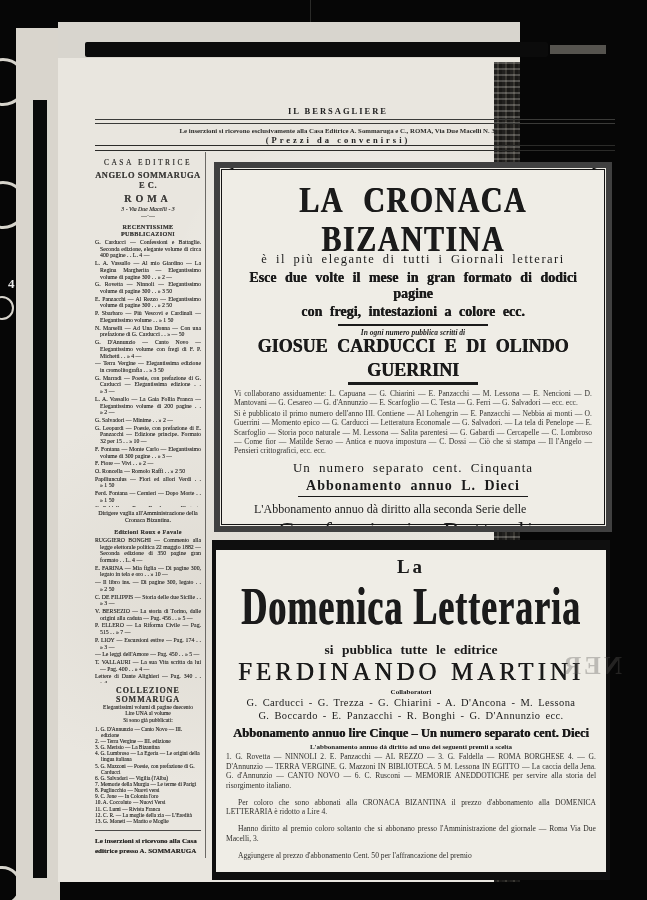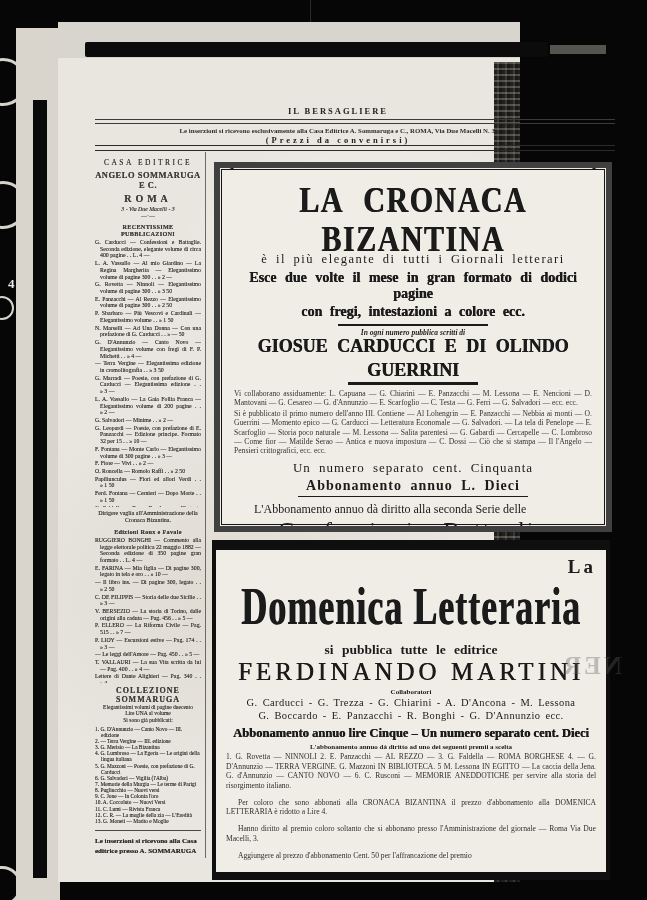--- a/index.html
+++ b/index.html
@@ -81,21 +81,21 @@
   .cb-kicker{font-size:7.5px;font-weight:bold;font-style:italic;margin-top:2px;}
   .cb-authors{font-size:18px;font-weight:bold;word-spacing:5px;transform:scaleY(1.1);text-shadow:.5px 0 0 #141414;}
   .rule2{width:130px;height:2.5px;background:#1b1b1b;margin:3px auto 4px;}
   .smallpara{font-size:7.6px;line-height:1.22;text-align:justify;color:#33322f;margin:2px 0;}
   .cb-price{font-size:13px;margin-top:5px;letter-spacing:1px;word-spacing:4px;}
   .cb-addr{font-size:8.5px;font-weight:bold;letter-spacing:.5px;margin-top:1px;}
   .cb-sub{font-size:14px;margin-top:2px;display:inline-block;border-bottom:1.5px solid #1b1b1b;
     padding:0 8px 2px;letter-spacing:1px;word-spacing:4px;font-weight:bold;}
   .cb-pintro{font-size:12px;margin-top:5px;text-align:left;padding-left:20px;}
   .cb-ptitle{font-size:24px;letter-spacing:2px;margin-top:1px;line-height:1.05;}
-  .dl-la{font-size:19px;font-weight:bold;letter-spacing:3px;margin-top:2px;text-align:right;}
+  .dl-la{font-size:19px;font-weight:bold;letter-spacing:3px;margin-top:2px;}
   .dl-title{font-size:36px;font-weight:bold;letter-spacing:1px;transform:scaleY(1.45);transform-origin:top;
     text-shadow:.6px 0 0 #141414;line-height:1;height:58px;margin-top:2px;}
   .dl-sched{font-size:13.5px;font-weight:bold;word-spacing:5px;margin-top:4px;}
   .dl-dirlab{font-size:8.5px;font-style:italic;font-weight:bold;margin-top:3px;}
   .dl-dir{font-size:25px;letter-spacing:4px;transform:scaleY(1.05);text-shadow:.5px 0 0 #141414;}
   .dl-collab{font-size:7px;font-weight:bold;margin-top:2px;}
   .dl-c1,.dl-c2{font-size:10.5px;letter-spacing:.4px;word-spacing:2px;line-height:1.25;}
   .dl-price{font-size:12.5px;font-weight:bold;margin-top:4px;text-shadow:.4px 0 0 #141414;}
   .dl-pintro{font-size:7px;font-weight:bold;margin-top:2px;}
   .justsm{font-size:7.6px;line-height:1.25;text-align:justify;color:#2f2e2b;margin-top:1px;}

